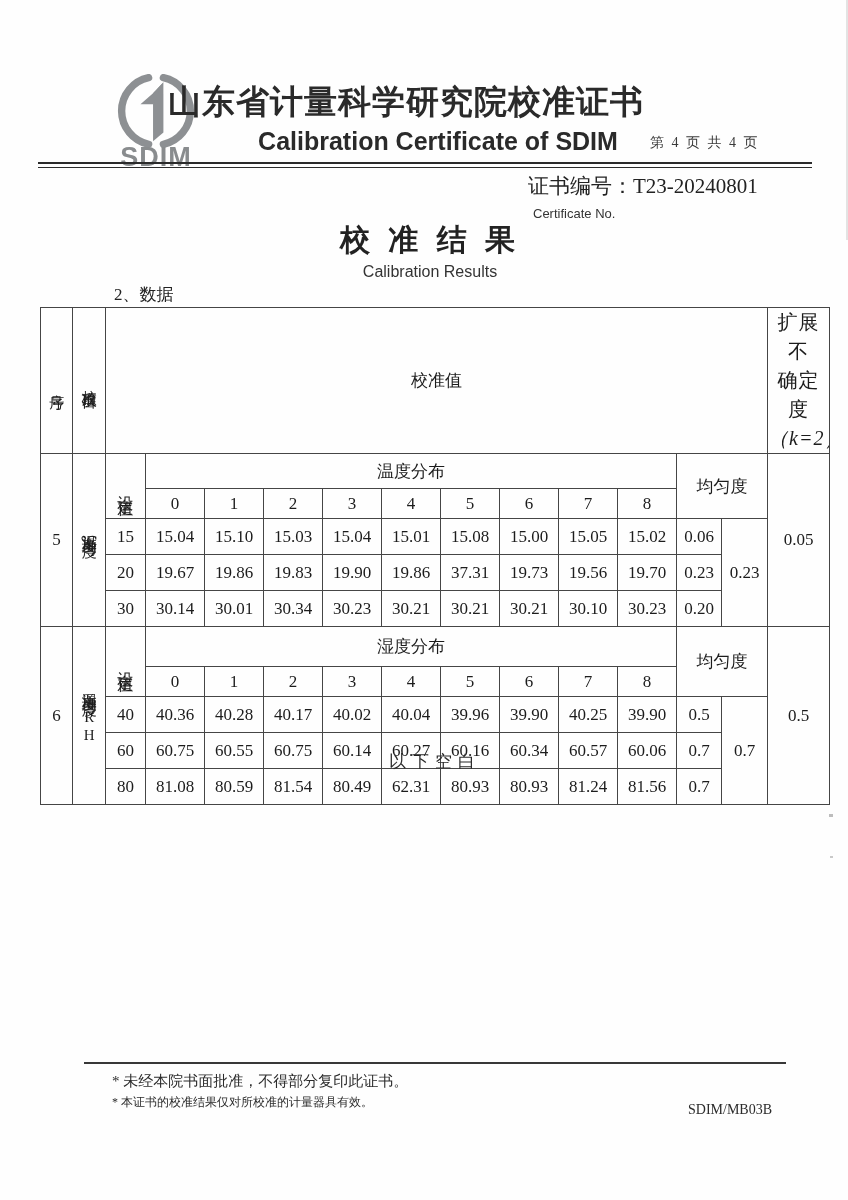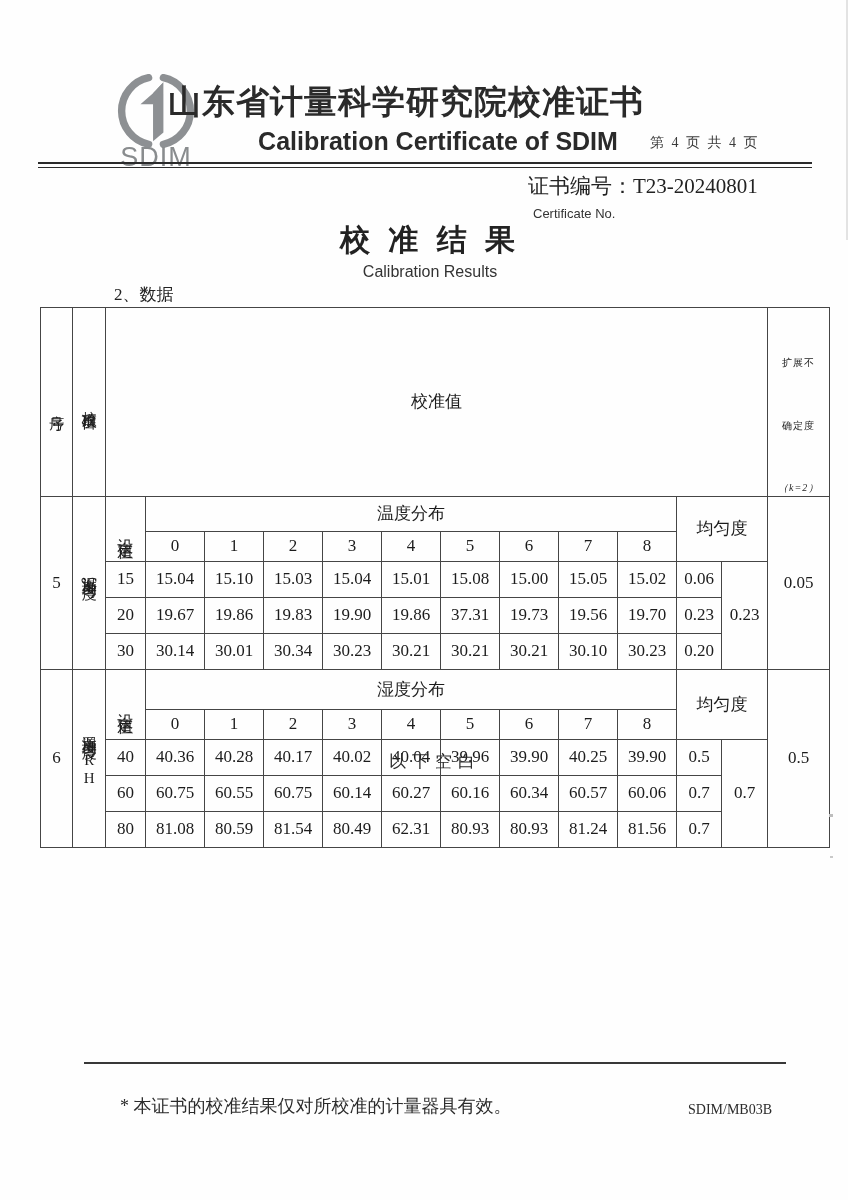--- a/index.html
+++ b/index.html
@@ -9,21 +9,21 @@
     background:#fefefe;
     overflow:hidden;
     color:#1f1f1f;
     font-family:"Liberation Serif","DejaVu Serif",serif;
   }
   
   .logo{position:absolute;left:94px;top:74px;width:124px;text-align:center;}
   .logo svg{display:block;margin:0 auto;}
   .logo-text{
     font-family:"Liberation Sans","DejaVu Sans",sans-serif;
-    font-weight:normal;font-size:27px;color:#898c8e;letter-spacing:1px;margin-top:-6px;
+    font-weight:bold;font-size:27px;color:#898c8e;letter-spacing:1px;margin-top:-6px;
   }
   .title-cn{
     position:absolute;top:80px;left:168px;width:540px;text-align:left;
     font-size:33px;font-weight:bold;letter-spacing:1px;color:#2a2a2a;
   }
   .title-en{
     position:absolute;top:127px;left:168px;width:540px;text-align:center;
     font-family:"Liberation Sans","DejaVu Sans",sans-serif;
     font-size:25px;font-weight:bold;color:#2a2a2a;
   }
@@ -62,30 +62,30 @@
     overflow:hidden;
   }
   td.hdr{font-size:16px;}
   td.pt{font-size:15px;color:#2c2c2c;}
   .vert{
     display:inline-block;
     writing-mode:vertical-rl;text-orientation:upright;
     letter-spacing:2px;line-height:1.1;font-size:15px;
   }
   .vert-lg{font-size:16px;letter-spacing:3px;}
-  .unc-hdr div{font-size:10px;line-height:1.45;letter-spacing:1px;margin-top:48px;}
+  .unc-hdr div{font-size:20px;line-height:1.45;letter-spacing:1px;}
   .unc-k{font-style:italic;}
   
   .blank-note{
     position:absolute;top:750px;left:40px;width:790px;text-align:center;
     font-size:17px;letter-spacing:6px;color:#2a2a2a;
   }
   .foot-rule{position:absolute;top:1062px;left:84px;width:702px;border-top:2px solid #383838;}
   .foot-note1{position:absolute;top:1072px;left:112px;font-size:15px;color:#2b2b2b;}
-  .foot-note2{position:absolute;top:1094px;left:112px;font-size:18px;color:#2b2b2b;margin-left:8px;}
+  .foot-note2{position:absolute;top:1094px;left:112px;font-size:12px;color:#2b2b2b;}
   .form-code{position:absolute;top:1102px;left:688px;font-size:14px;color:#2b2b2b;}
   
   .edge-right{position:absolute;top:0;right:0;width:2px;height:240px;background:#e3e3e3;}
   .speck1{position:absolute;top:814px;left:829px;width:4px;height:3px;background:#bdbdbd;}
   .speck2{position:absolute;top:856px;left:830px;width:3px;height:2px;background:#c9c9c9;}
 </style>
 </head>
 <body>
 
 <div class="page">
@@ -261,19 +261,20 @@
       <td>81.24</td>
       <td>81.56</td>
       <td>0.7</td>
     </tr>
   </tbody>
     </table>
 
   <div class="blank-note">以下空白</div>
 
   <div class="foot-rule"></div>
+  <div class="foot-note1">* 未经本院书面批准，不得部分复印此证书。</div>
   <div class="foot-note2">* 本证书的校准结果仅对所校准的计量器具有效。</div>
   <div class="form-code">SDIM/MB03B</div>
 
   <div class="edge-right"></div>
   <div class="speck1"></div>
   <div class="speck2"></div>
 </div>
 
 </body></html>

